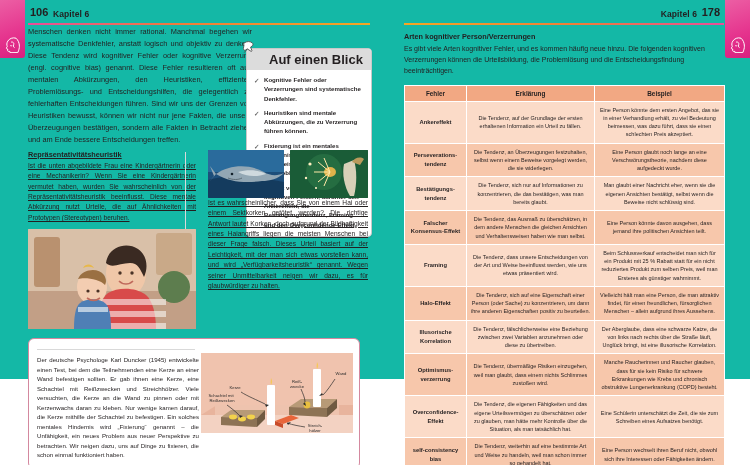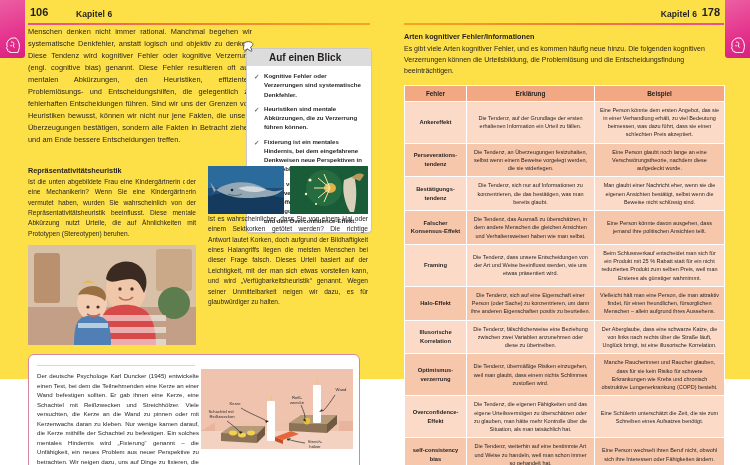--- a/index.html
+++ b/index.html
@@ -3,33 +3,33 @@
 <meta charset="utf-8">
 <style>
   html,body{margin:0;padding:0;}
   body{
     width:750px;height:465px;overflow:hidden;
     background:#ffffff;
     font-family:"Liberation Sans", sans-serif;
     color:#231f20;
   }
   .spread{position:relative;width:750px;height:465px;display:flex;}
-  .page{position:relative;height:379px;box-sizing:border-box;background:#fde047;}
+  .page{position:relative;height:379px;box-sizing:border-box;background:#14b8a6;}
   .page.left{width:388px;padding:0;}
   .page.right{width:362px;padding:0;}
 
   
   .head{position:relative;height:26px;}
   .folio{
     font-size:11px;font-weight:bold;color:#231f20;
     position:absolute;top:6px;
   }
   .chaplabel{
     font-size:8.5px;font-weight:bold;color:#231f20;
-    position:absolute;top:8.5px;letter-spacing:.1px;margin-left:23px;
+    position:absolute;top:8.5px;letter-spacing:.1px;
   }
   .rule{
     position:absolute;height:2px;left:0;right:0;top:23px;
     background:linear-gradient(90deg,#e94d9b 0%,#f07c39 45%,#f5a623 100%);
   }
   .page.right .rule{
     background:linear-gradient(90deg,#f5a623 0%,#f07c39 55%,#e94d9b 100%);
   }
 
   
@@ -54,33 +54,33 @@
   }
 
   
   .glance{
     position:absolute;right:16px;top:22px;width:124px;
     border:1px solid #c9c9c9;border-radius:4px;background:#fff;
     box-shadow:0 1px 1px rgba(0,0,0,.08);
   }
   .glance-hd{
     background:#dcdcdc;border-radius:3px 3px 0 0;
-    padding:3px 6px 3px 22px;font-size:10px;font-weight:bold;color:#231f20;
+    padding:3px 6px 3px 22px;font-size:13px;font-weight:bold;color:#231f20;
   }
   .pin{position:absolute;left:-6px;top:-9px;}
   .glance-list{margin:0;padding:5px 7px 6px 7px;list-style:none;}
   .glance-list li{
     position:relative;padding-left:10px;margin-bottom:5px;
     font-size:6.1px;line-height:1.52;font-weight:bold;color:#231f20;
   }
   .glance-list li:last-child{margin-bottom:1px;}
   .check{position:absolute;left:0;top:1px;color:#6f6f6f;font-size:6.5px;font-weight:bold;}
 
   
-  .cols{position:relative;margin-top:20px;display:flex;gap:12px;padding:0 18px 0 28px;}
+  .cols{position:relative;margin-top:4px;display:flex;gap:12px;padding:0 18px 0 28px;text-decoration:underline;}
   .col{width:168px;}
   .col.r{width:160px;}
   .vline{position:absolute;left:185px;top:2px;width:1px;height:148px;background:#d9d9d9;}
   h3.sub{font-size:7.3px;font-weight:bold;margin:0 0 2px 0;color:#231f20;}
   .body-sm{font-size:6.6px;line-height:1.58;text-align:justify;color:#231f20;}
 
   
   .photo{border-radius:1px;overflow:hidden;position:relative;}
   .photo-mom{width:168px;height:100px;margin-top:6px;}
   .photo-shark{width:76px;height:48px;}
@@ -296,21 +296,21 @@
       </svg>
     </div>
 
     <div class="head">
       <span class="chaplabel" style="right:53px;">Kapitel 6</span>
       <span class="folio" style="right:30px;">178</span>
       <div class="rule" style="left:16px;right:26px;"></div>
     </div>
 
     <div class="r-body">
-      <h3 class="r-sub">Arten kognitiver Fehler/Informationen</h3>
+      <h3 class="r-sub">Arten kognitiver Person/Verzerrungen</h3>
       <div class="r-intro">Es gibt viele Arten kognitiver Fehler, und es kommen häufig neue hinzu. Die folgenden kognitiven Verzerrungen können die Urteilsbildung, die Problemlösung und die Entscheidungsfindung beeinträchtigen.</div>
 
       <table class="bias">
         <colgroup>
             <col class="c1">
             <col class="c2">
             <col class="c3">
           </colgroup>
         <thead>
           <tr>

